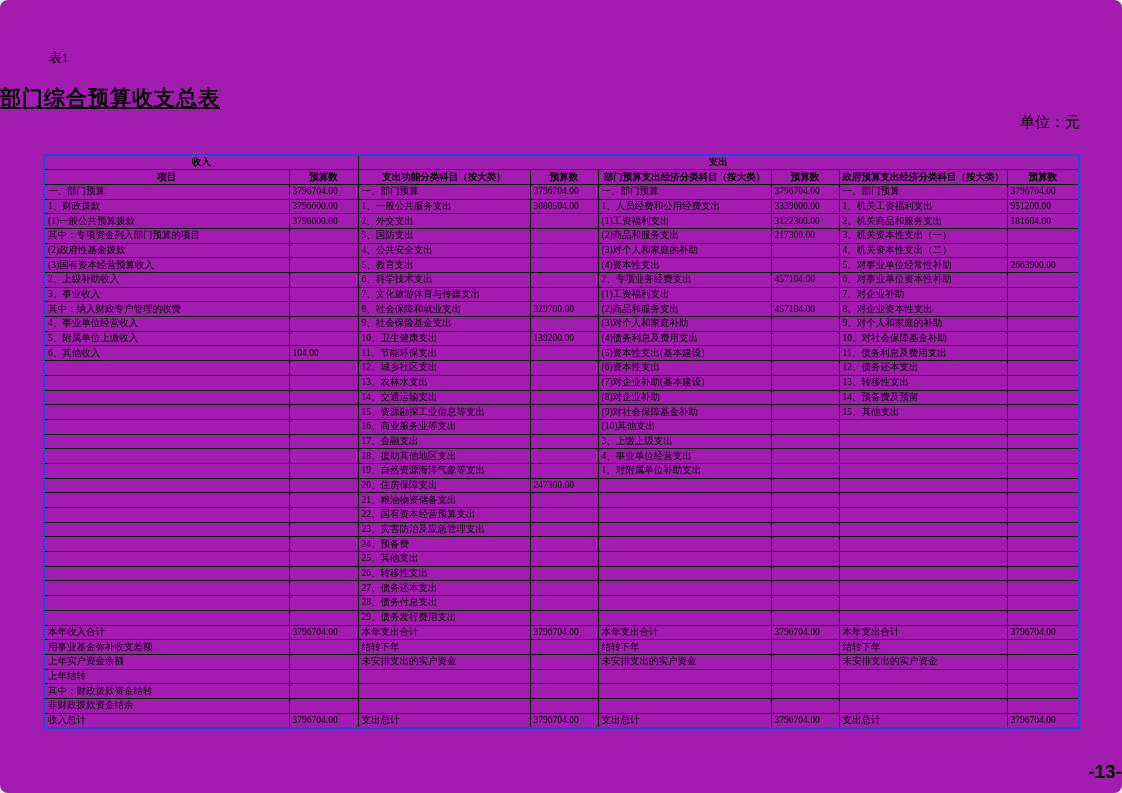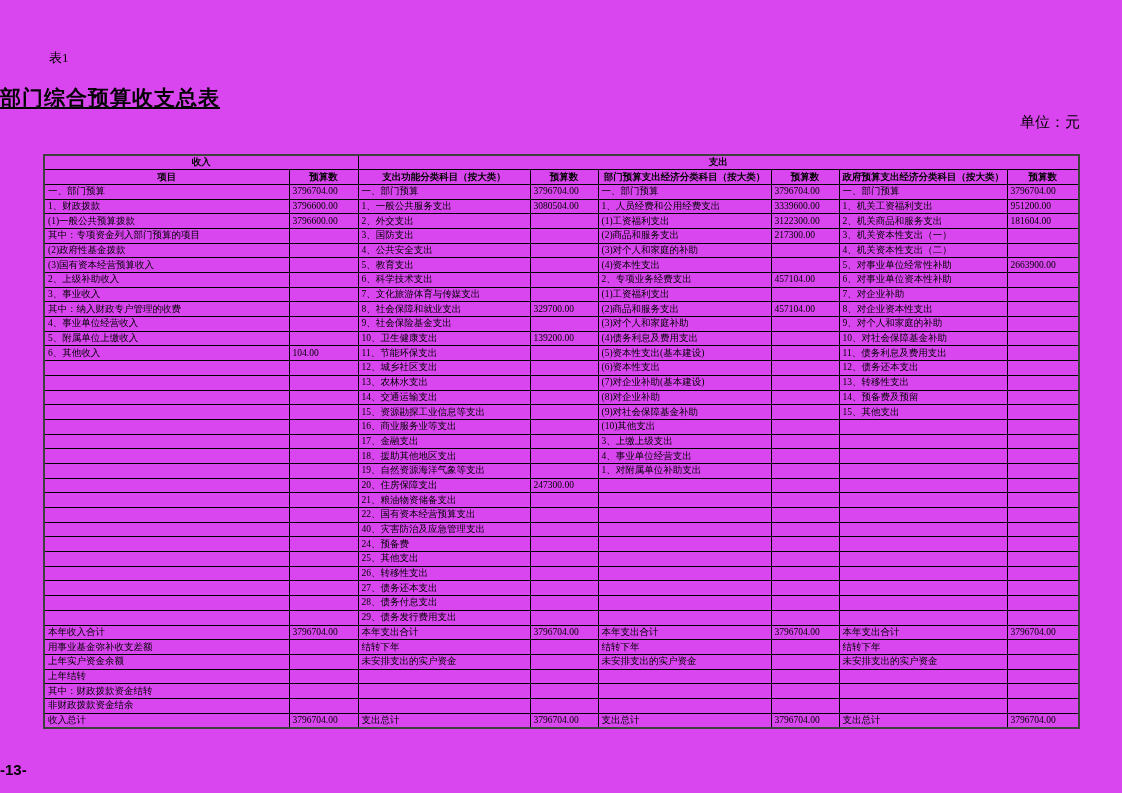--- a/index.html
+++ b/index.html
@@ -1,47 +1,47 @@
 <!DOCTYPE html>
 <html><head>
 <meta charset="utf-8">
 <style>
   * { margin:0; padding:0; box-sizing:border-box; }
   html,body { background:#e8e8e8; }
   .page {
     position:relative; width:1122px; height:793px;
-    background:#d946ef; color:#000;
+    background:#a21caf; color:#000;
     font-family:"Liberation Serif","DejaVu Serif",serif;
-    overflow:hidden; margin:0 auto;
+    overflow:hidden; margin:0 auto;border-radius:8px;
   }
   .table-label { position:absolute; left:49px; top:49px; font-size:13px; }
   .page-title {
     position:absolute; left:0; top:84px; width:100%;
     text-align:left; font-size:21px; font-weight:bold; letter-spacing:1px;text-decoration:underline;
   }
   .unit-label { position:absolute; right:42px; top:113px; font-size:15px; }
   table.budget {
     position:absolute; left:43px; top:154px; width:1035px;
     border-collapse:collapse; table-layout:fixed;
-    border:2px solid #404040;
+    border:2px solid #1d4ed8;
   }
   table.budget th, table.budget td {
     border:1px solid #000;
     font-size:9.5px; line-height:11px; height:14.7px;
     padding:0 3px; white-space:nowrap; overflow:hidden;
     text-align:left; vertical-align:middle;
   }
   table.budget thead th { text-align:center; font-weight:bold; }
   td.ind1 { padding-left:12px; }
   td.ind2 { padding-left:19px; }
   td.ind3 { padding-left:29px;margin-top:32px; }
   td.ind4 { padding-left:41px; }
   .page-number {
     position:absolute; left:0; top:761px; width:100%;
-    text-align:left; font-size:15px; font-weight:bold;
+    text-align:right; font-size:19px; font-weight:bold;
     font-family:"Liberation Sans","DejaVu Sans",sans-serif;
   }
 </style>
 </head>
 <body>
 
 <div class="page">
 
   <div class="table-label">表1</div>
 
@@ -303,21 +303,21 @@
           <td class="ind1">22、国有资本经营预算支出</td>
           <td></td>
           <td></td>
           <td></td>
           <td></td>
           <td></td>
         </tr>
         <tr>
           <td></td>
           <td></td>
-          <td class="ind1">40、灾害防治及应急管理支出</td>
+          <td class="ind1">23、灾害防治及应急管理支出</td>
           <td></td>
           <td></td>
           <td></td>
           <td></td>
           <td></td>
         </tr>
         <tr>
           <td></td>
           <td></td>
           <td class="ind1">24、预备费</td>

